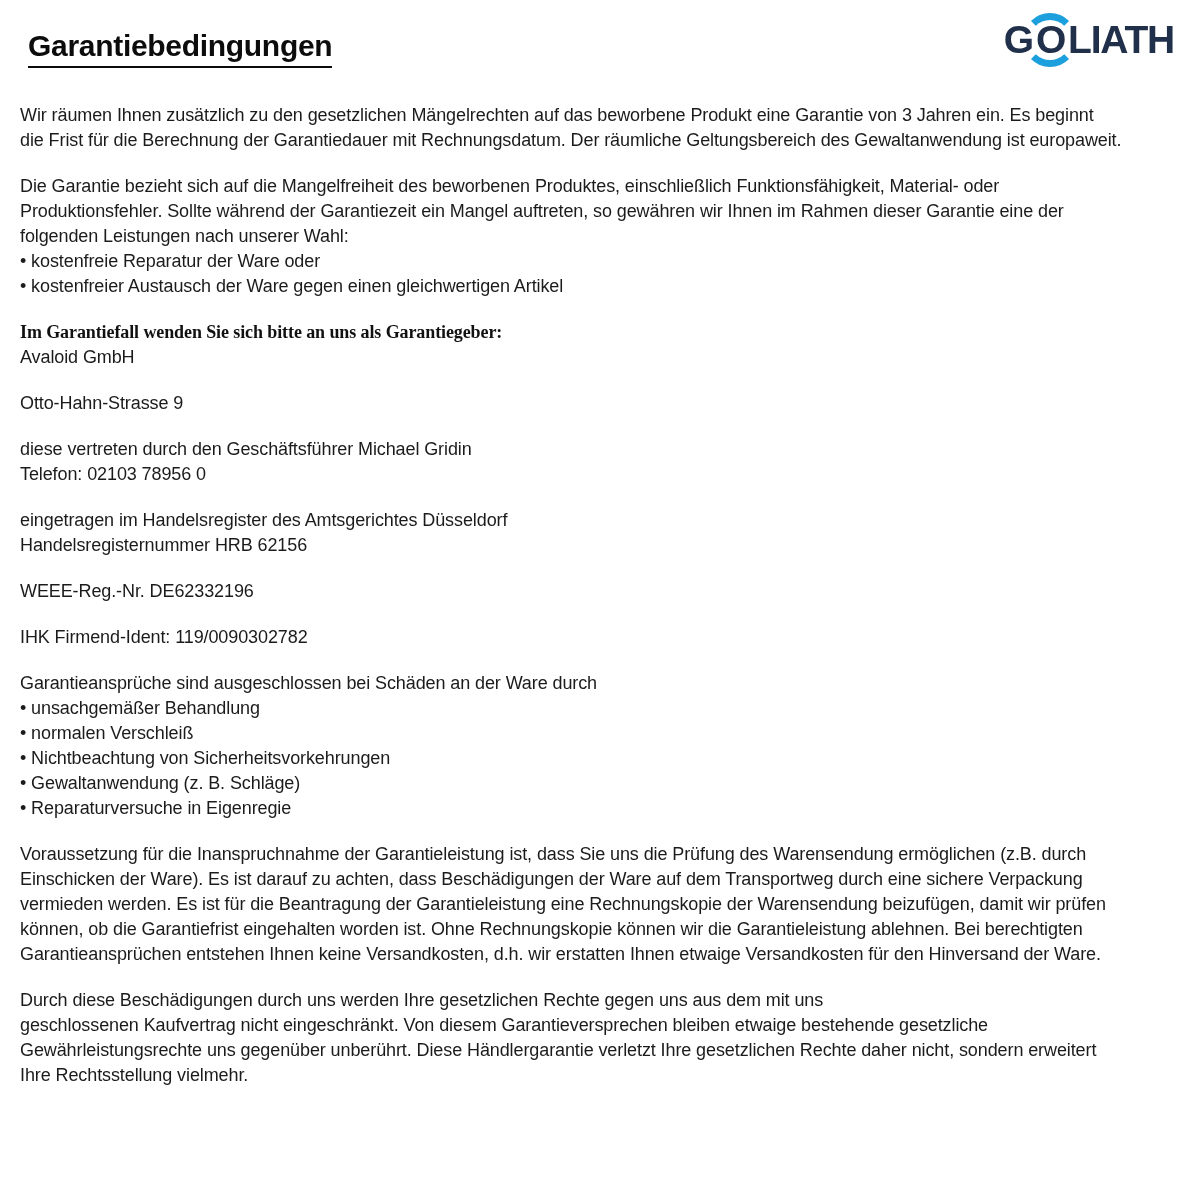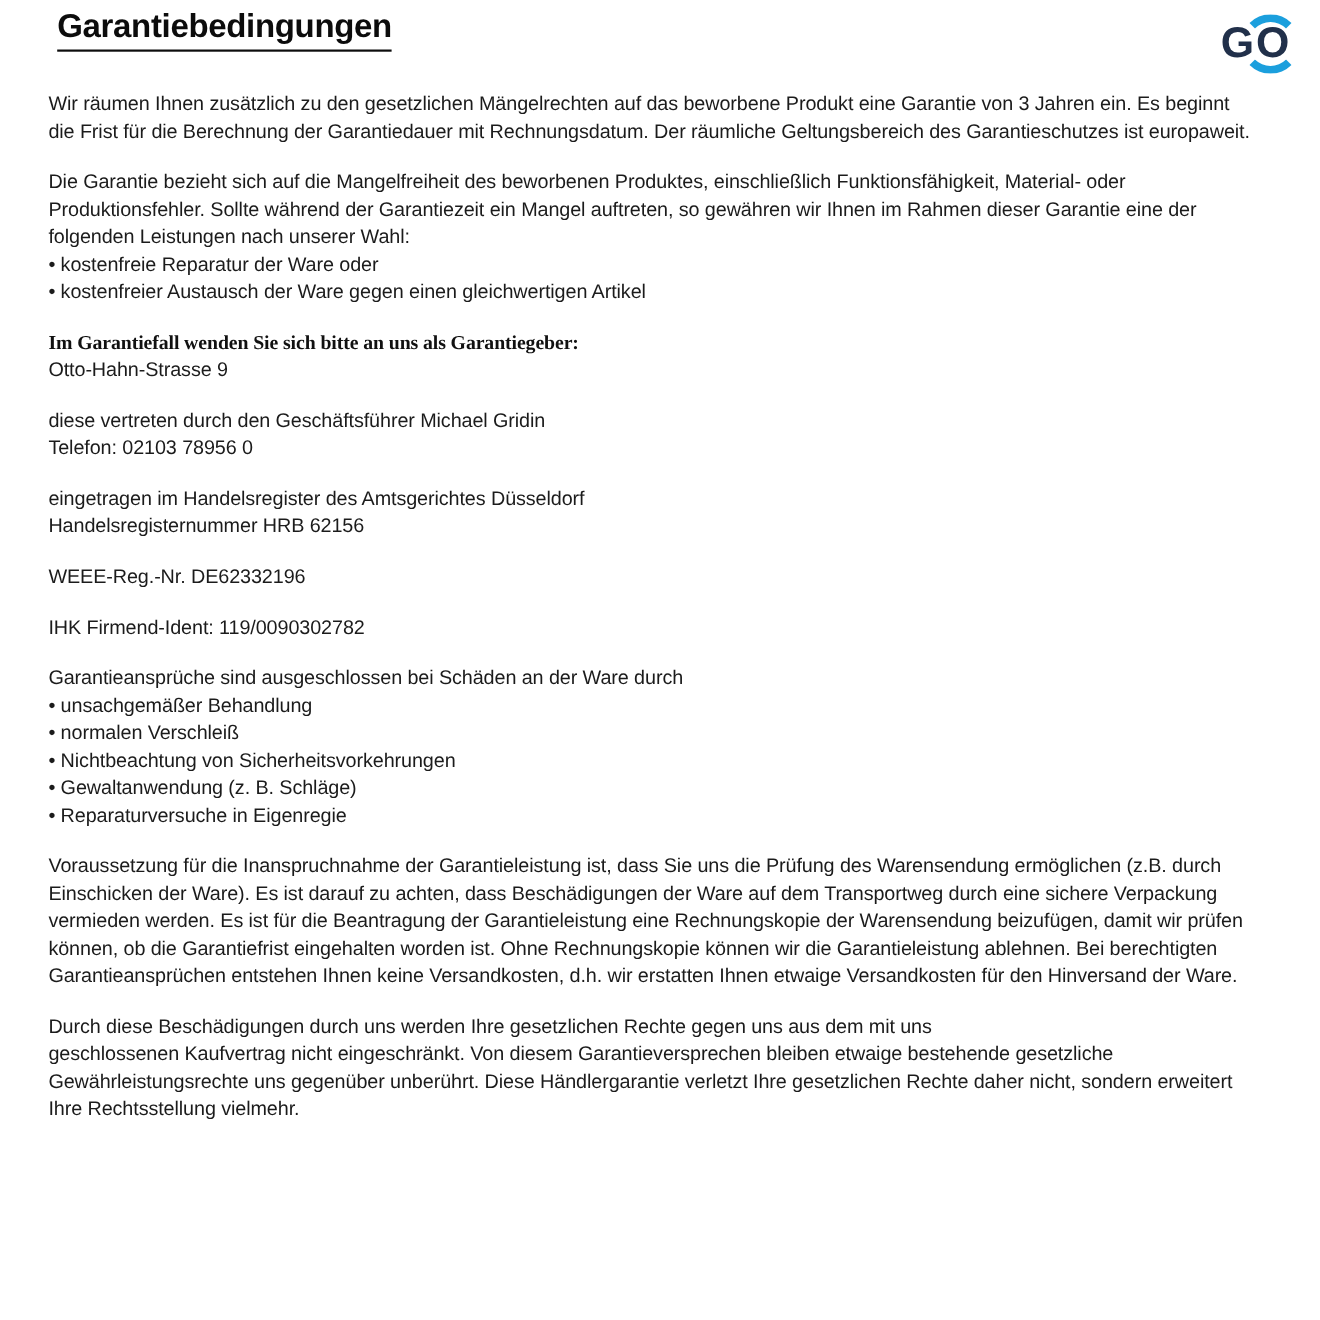--- a/index.html
+++ b/index.html
@@ -8,21 +8,21 @@
   body {
     width: 1200px;
     height: 1200px;
     position: relative;
     overflow: hidden;
     font-family: "Liberation Sans", "DejaVu Sans", sans-serif;
     color: #1b1b1b;
   }
 
   
-  .header { position: relative; padding: 8px 28px 0 28px; margin-left: 24px; }
+  .header { position: relative; padding: 29px 28px 0 28px; }
   .page-title {
     display: inline-block;
     font-size: 30px;
     font-weight: 700;
     letter-spacing: -0.3px;
     color: #0c0c0c;
     border-bottom: 2.5px solid #0c0c0c;
     padding-bottom: 3px;
   }
 
@@ -54,21 +54,21 @@
     height: 54px;
     margin: -27px 0 0 -28px;
     border: 7px solid #1b9fdd;
     border-left-color: transparent;
     border-right-color: transparent;
     border-radius: 50%;
   }
 
   
   .doc {
-    padding: 0 44px;
+    padding: 0 20px;
     margin-top: 35px;
   }
   .block { margin-bottom: 21px; }
   .block.tight { margin-bottom: 0; font-family: Liberation Serif, serif; }
   .line {
     font-size: 18px;
     line-height: 25px;
     letter-spacing: -0.1px;
     white-space: nowrap;
     color: #1b1b1b;
@@ -80,37 +80,41 @@
 
 <div class="header">
   <h1 class="page-title">Garantiebedingungen</h1>
 
   <div class="logo">
     <span class="logo-letter">G</span>
     <span class="logo-o-wrap">
       <span class="logo-arc"></span>
       <span class="logo-letter">O</span>
     </span>
+    <span class="logo-letter">LIATH</span>
   </div>
 </div>
 
 <div class="doc">
     <div class="block paragraph">
       <div class="line">Wir räumen Ihnen zusätzlich zu den gesetzlichen Mängelrechten auf das beworbene Produkt eine Garantie von 3 Jahren ein. Es beginnt</div>
-      <div class="line">die Frist für die Berechnung der Garantiedauer mit Rechnungsdatum. Der räumliche Geltungsbereich des Garantieschutzes ist europaweit.</div>
+      <div class="line">die Frist für die Berechnung der Garantiedauer mit Rechnungsdatum. Der räumliche Geltungsbereich des Gewaltanwendung ist europaweit.</div>
     </div>
     <div class="block paragraph">
       <div class="line">Die Garantie bezieht sich auf die Mangelfreiheit des beworbenen Produktes, einschließlich Funktionsfähigkeit, Material- oder</div>
       <div class="line">Produktionsfehler. Sollte während der Garantiezeit ein Mangel auftreten, so gewähren wir Ihnen im Rahmen dieser Garantie eine der</div>
       <div class="line">folgenden Leistungen nach unserer Wahl:</div>
       <div class="line">• kostenfreie Reparatur der Ware oder</div>
       <div class="line">• kostenfreier Austausch der Ware gegen einen gleichwertigen Artikel</div>
     </div>
     <div class="block heading tight">
       <div class="line">Im Garantiefall wenden Sie sich bitte an uns als Garantiegeber:</div>
+    </div>
+    <div class="block paragraph">
+      <div class="line">Avaloid GmbH</div>
     </div>
     <div class="block paragraph">
       <div class="line">Otto-Hahn-Strasse 9</div>
     </div>
     <div class="block paragraph">
       <div class="line">diese vertreten durch den Geschäftsführer Michael Gridin</div>
       <div class="line">Telefon: 02103 78956 0</div>
     </div>
     <div class="block paragraph">
       <div class="line">eingetragen im Handelsregister des Amtsgerichtes Düsseldorf</div>

